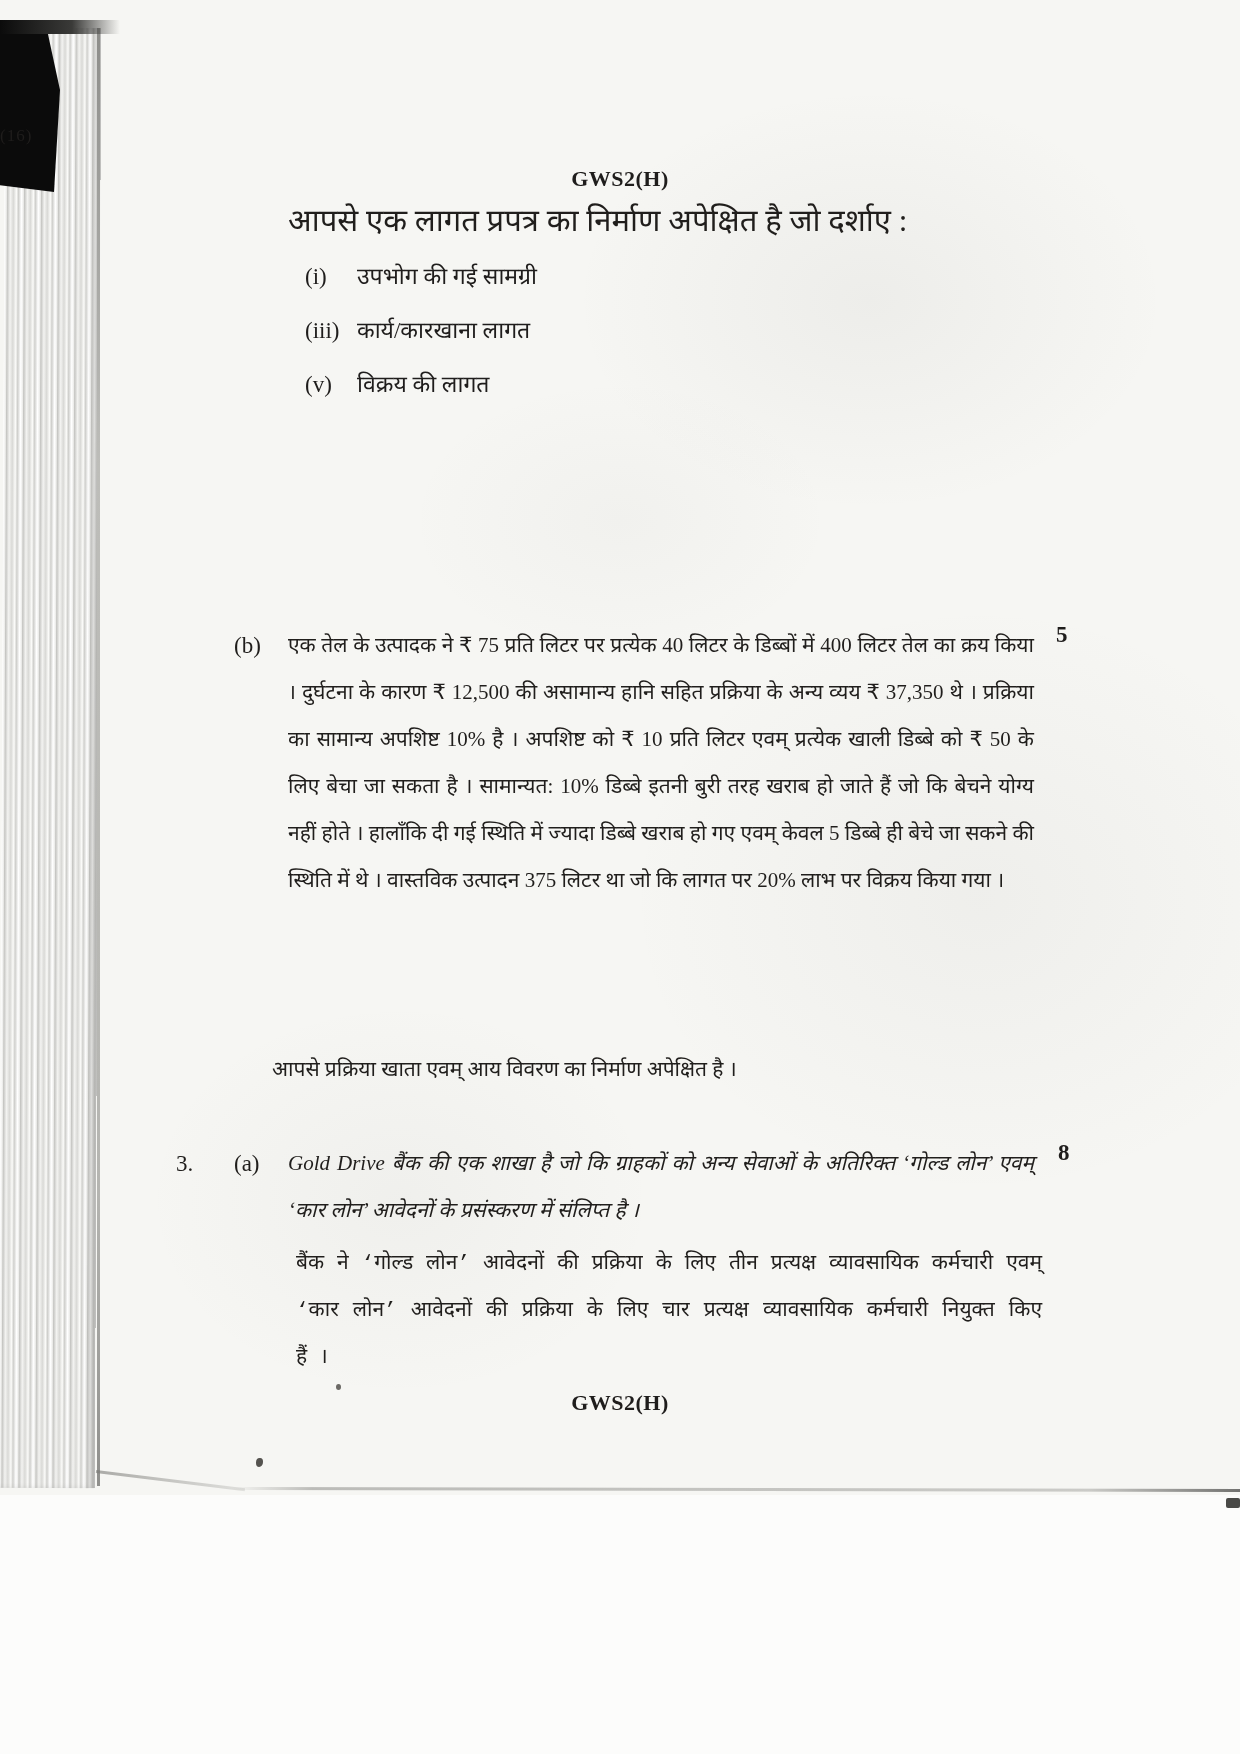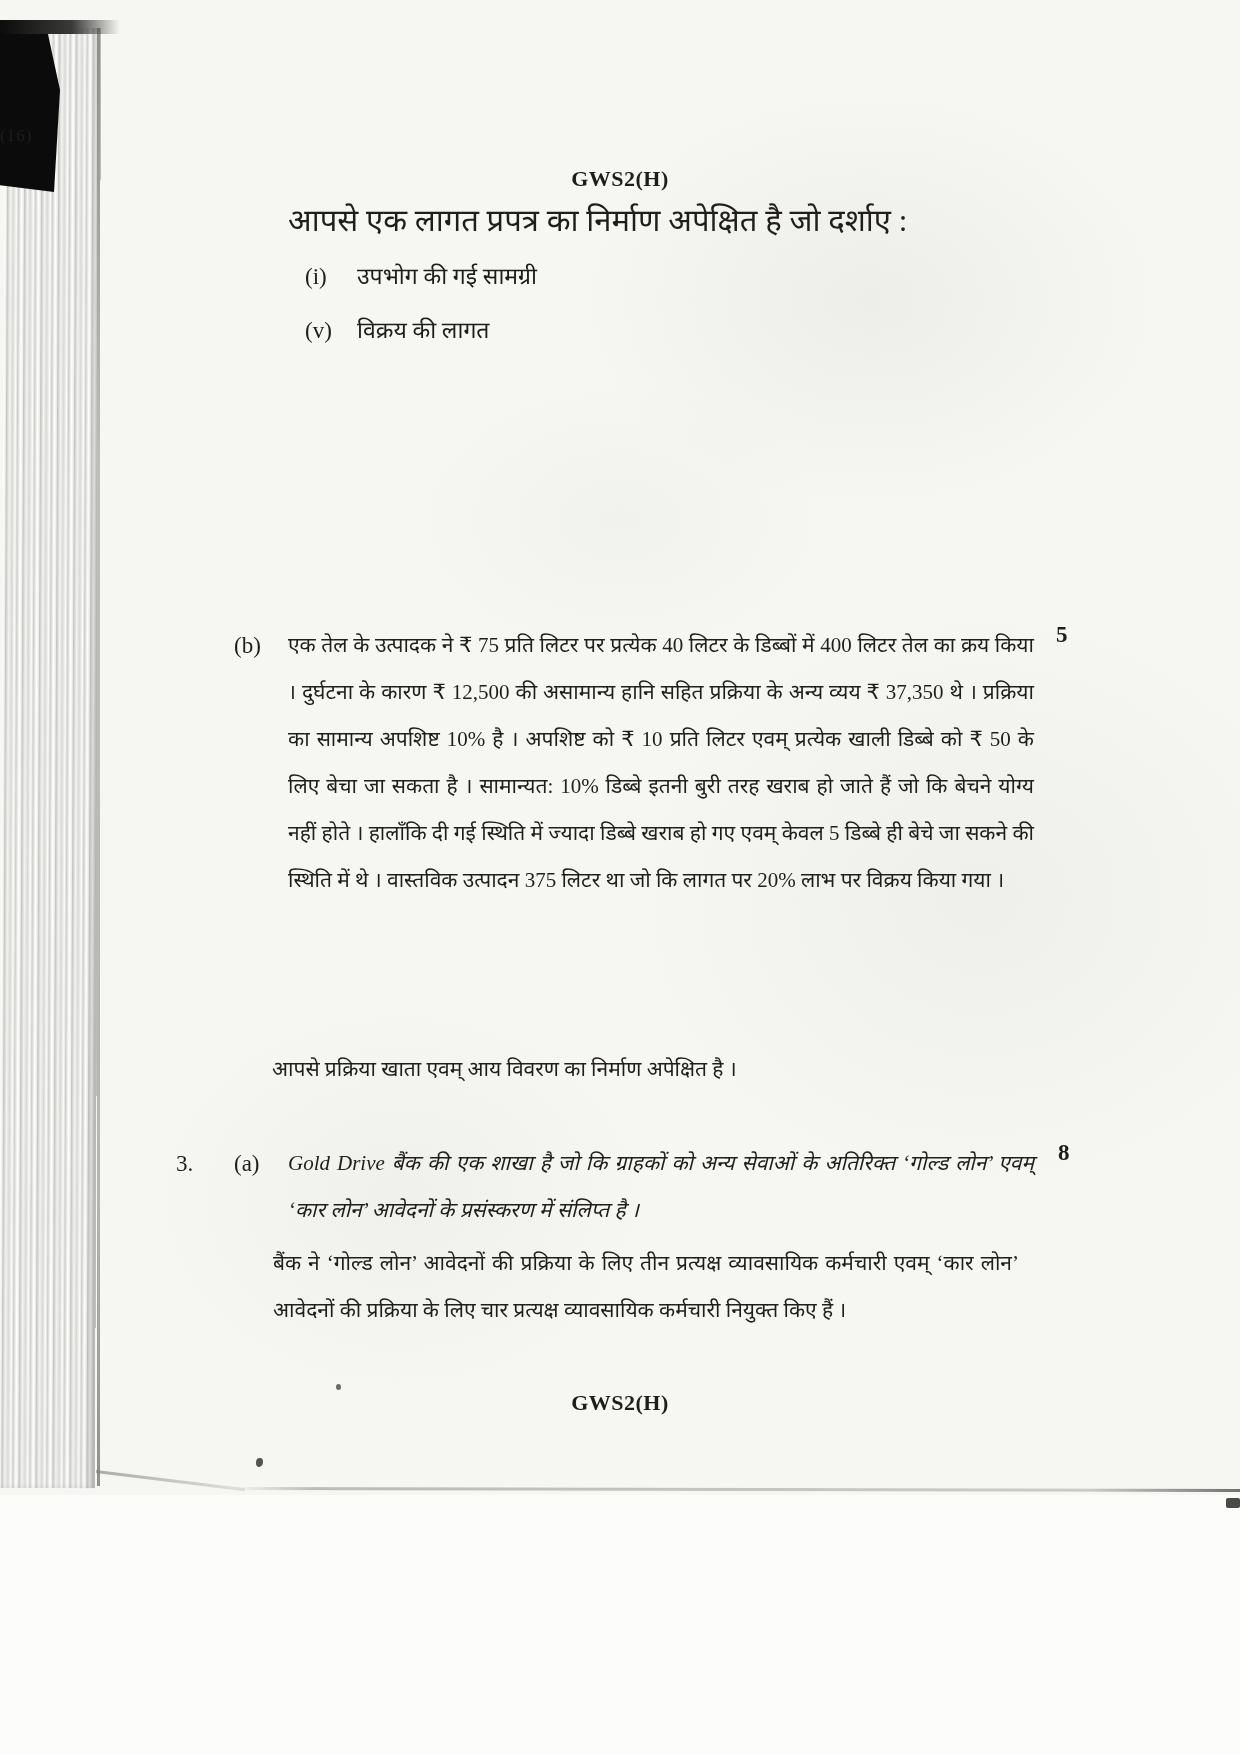--- a/index.html
+++ b/index.html
@@ -107,22 +107,23 @@
     font-size: 23px; font-weight: bold;
   }
   .q3-number { position: absolute; left: 176px; top: 1140px; font-size: 23px; }
   .q3-label  { position: absolute; left: 234px; top: 1140px; font-size: 23px; }
   .q3-para1 {
     position: absolute; left: 288px; top: 1140px; width: 746px;
     text-align: justify;
     font-style: italic;
   }
   .q3-para2 {
-    position: absolute; left: 273px; top: 1240px; width: 746px;
+    position: absolute; left: 296px; top: 1240px; width: 746px;
     text-align: justify;
+    font-family: Liberation Mono, monospace;
   }
   .marks-8 {
     position: absolute; left: 1058px; top: 1140px;
     font-size: 23px; font-weight: bold;
   }
   .page-footer {
     position: absolute; left: 0; top: 1390px; width: 1240px;
     text-align: center; font-size: 22px; font-weight: bold; letter-spacing: 0.5px;
   }
 </style>
@@ -148,20 +149,24 @@
 <div class="page-header">GWS2(H)</div>
 
 <div class="intro doc-text">आपसे एक लागत प्रपत्र का निर्माण अपेक्षित है जो दर्शाए :</div>
 
 <div class="req-list">
   <div class="req-item">
     <span class="li-label">(i)</span>
     <span class="li-text">उपभोग की गई सामग्री</span>
   </div>
   <div class="req-item">
+    <span class="li-label">(iii)</span>
+    <span class="li-text">कार्य/कारखाना लागत</span>
+  </div>
+  <div class="req-item">
     <span class="li-label">(v)</span>
     <span class="li-text">विक्रय की लागत</span>
   </div>
 </div>
 
 <div class="part-b-label doc-text">(b)</div>
 <div class="part-b-body doc-text">एक तेल के उत्पादक ने ₹ 75 प्रति लिटर पर प्रत्येक 40 लिटर के डिब्बों में 400 लिटर तेल का क्रय किया । दुर्घटना के कारण ₹ 12,500 की असामान्य हानि सहित प्रक्रिया के अन्य व्यय ₹ 37,350 थे । प्रक्रिया का सामान्य अपशिष्ट 10% है । अपशिष्ट को ₹ 10 प्रति लिटर एवम् प्रत्येक खाली डिब्बे को ₹ 50 के लिए बेचा जा सकता है । सामान्यत: 10% डिब्बे इतनी बुरी तरह खराब हो जाते हैं जो कि बेचने योग्य नहीं होते । हालाँकि दी गई स्थिति में ज्यादा डिब्बे खराब हो गए एवम् केवल 5 डिब्बे ही बेचे जा सकने की स्थिति में थे । वास्तविक उत्पादन 375 लिटर था जो कि लागत पर 20% लाभ पर विक्रय किया गया ।</div>
 <div class="part-b-closing doc-text">आपसे प्रक्रिया खाता एवम् आय विवरण का निर्माण अपेक्षित है ।</div>
 <div class="marks-5">5</div>
 

